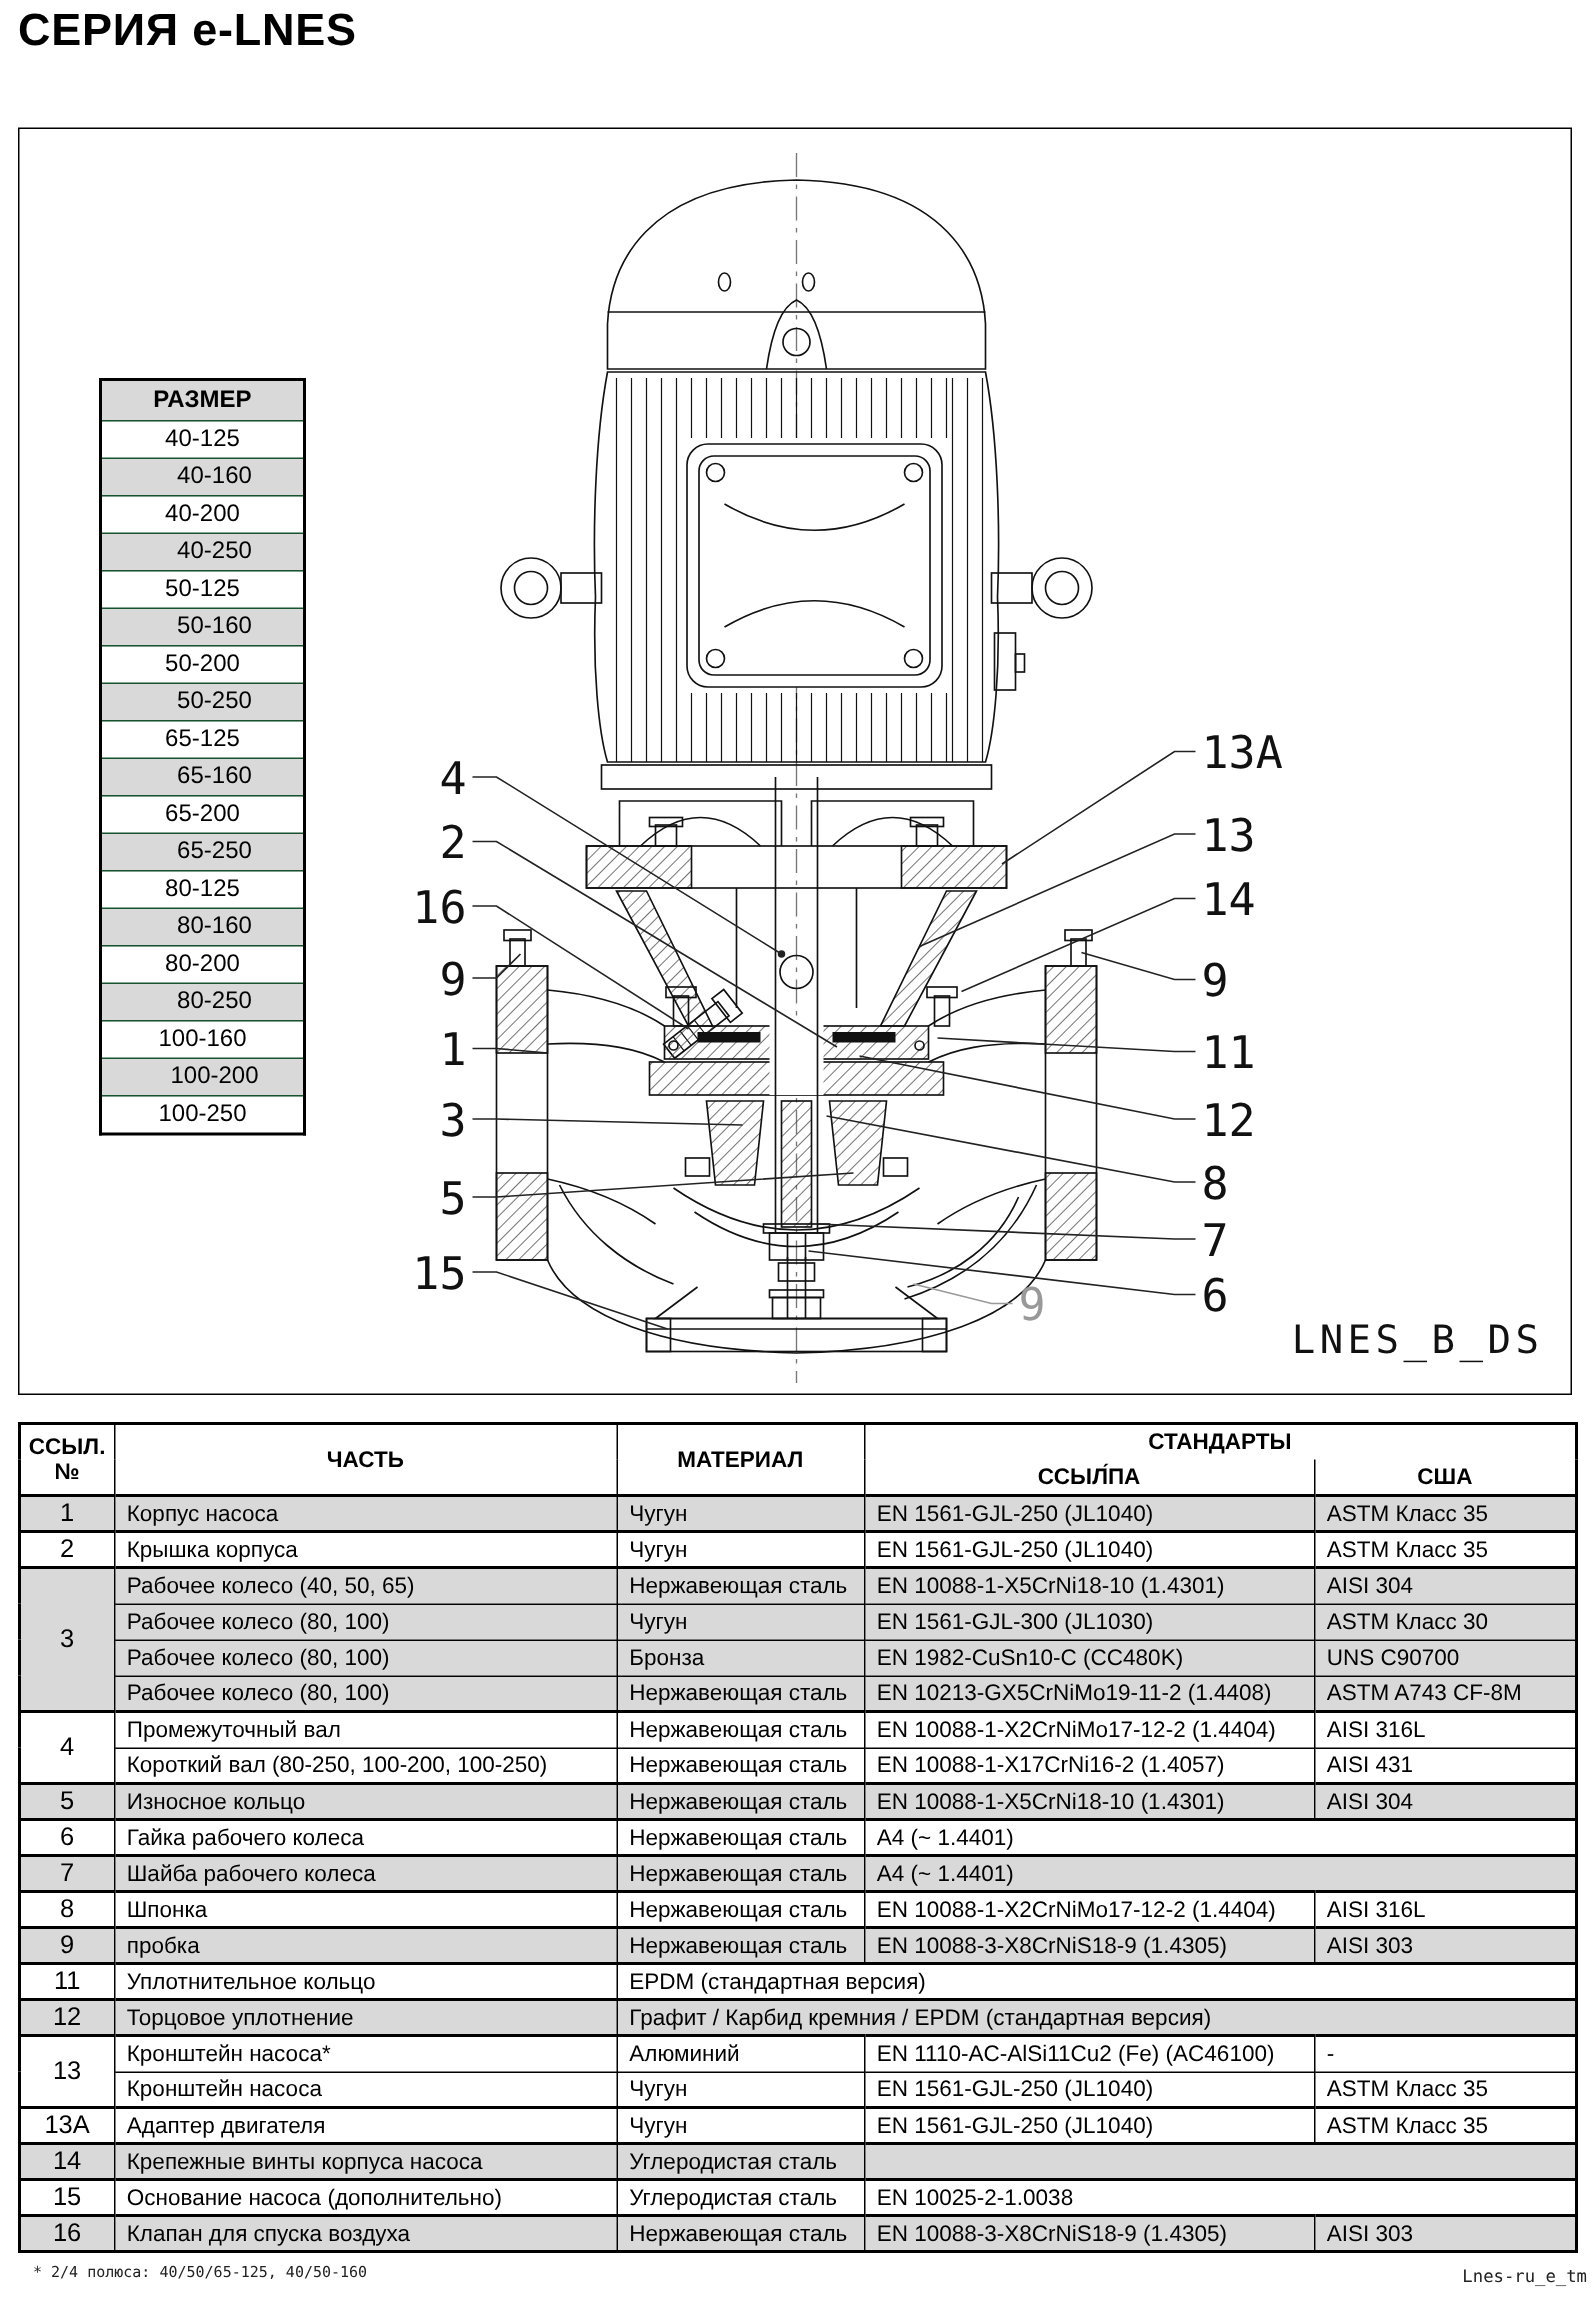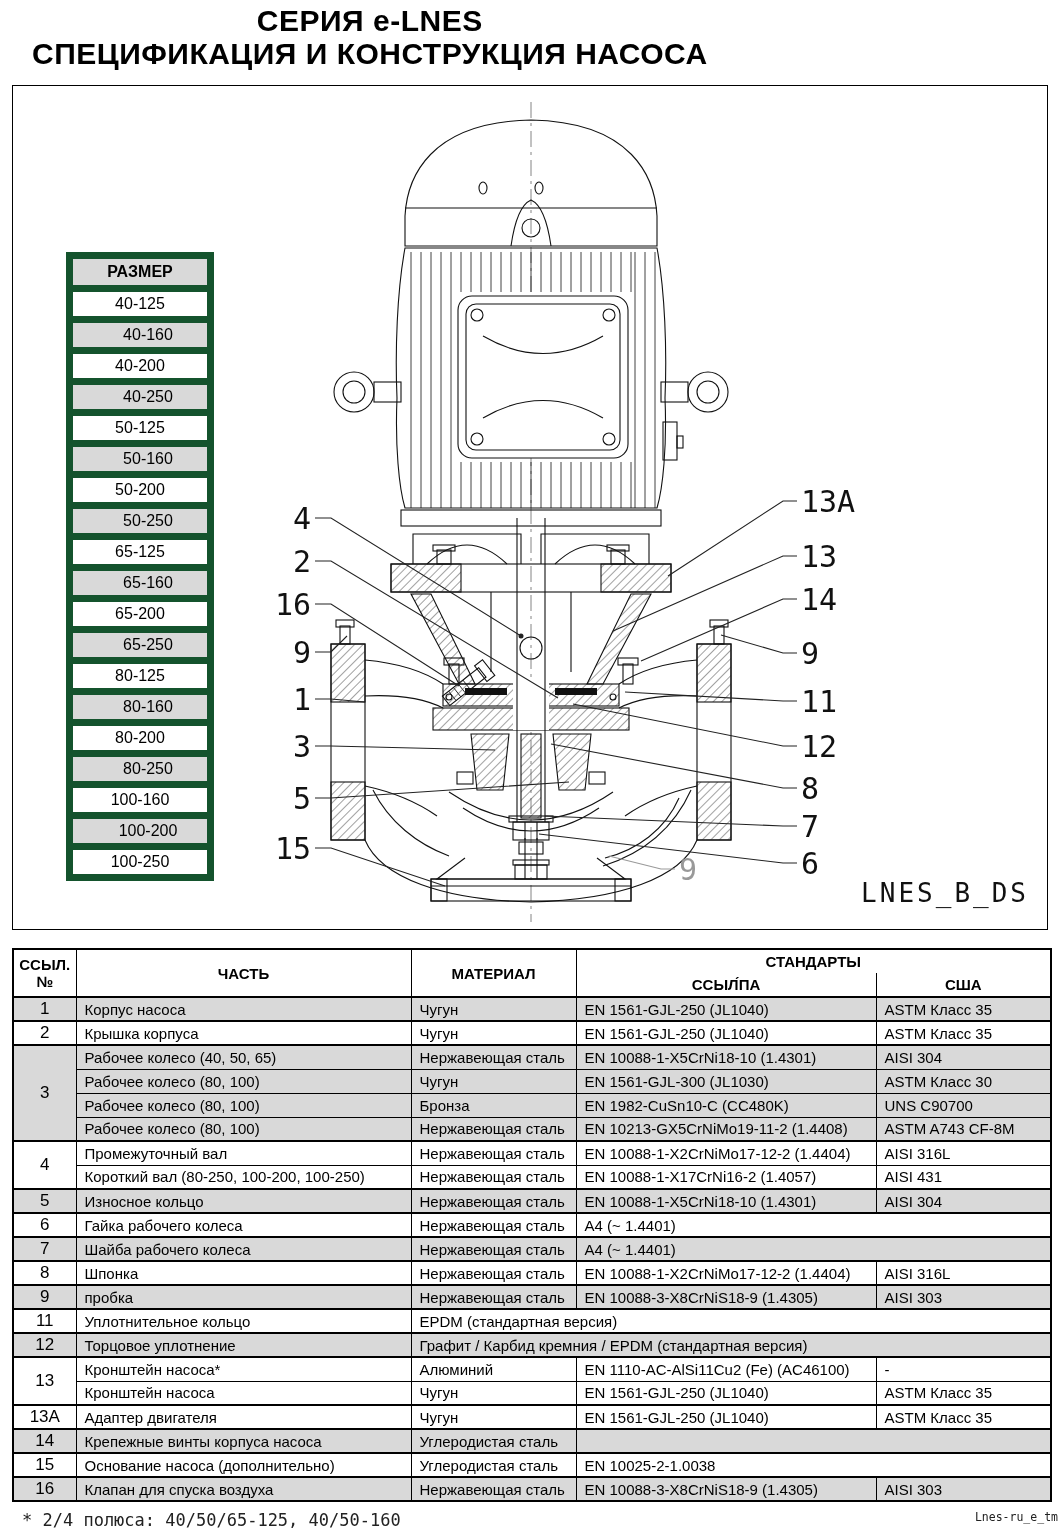--- a/index.html
+++ b/index.html
@@ -1,53 +1,52 @@
 <!DOCTYPE html>
 <html><head>
 <meta charset="utf-8">
 <style>
   html,body{margin:0;padding:0;background:#fff;}
   .page{position:relative;width:1062px;height:1536px;background:#fff;overflow:hidden;
         font-family:"Liberation Sans",sans-serif;color:#000;}
   
-  .title{position:absolute;left:32px;top:4px;font-weight:700;font-size:30px;line-height:1.1;letter-spacing:.5px;text-align:center;}
+  .title{position:absolute;left:12px;top:4px;font-weight:700;font-size:30px;line-height:1.1;letter-spacing:.5px;}
   
   .diagram-box{position:absolute;left:12px;top:85px;width:1036px;height:845px;border:1.5px solid #000;box-sizing:border-box;}
   .pump-svg{position:absolute;left:0;top:0;}
   
   .size-table{position:absolute;left:53px;top:166px;border-collapse:collapse;border:2px solid #000;}
-  .size-table th,.size-table td{border:7px solid #14532d;width:118px;height:24px;text-align:center;
+  .size-table th,.size-table td{border:1px solid #14532d;width:118px;height:24px;text-align:center;
         font-size:16px;padding:0;}
   .size-table th{background:#d9d9d9;font-weight:700;height:26px;}
   .size-table tr.sh td{background:#d9d9d9;padding-left:16px;}
   
   .parts-table{position:absolute;left:12px;top:948px;border-collapse:collapse;border:2.5px solid #000;table-layout:fixed;}
   .parts-table th,.parts-table td{border:1px solid #000;font-size:15px;padding:1px 8px;height:24px;
         overflow:hidden;white-space:nowrap;box-sizing:border-box;}
   .parts-table thead th{font-weight:700;text-align:center;padding:2px 4px;}
   .parts-table thead .noline-b{border-bottom:none;}
   .parts-table thead .noline-t{border-top:none;}
   .parts-table thead tr:last-child th{border-bottom:2.5px solid #000;}
   .parts-table thead tr:first-child th[rowspan]{border-bottom:2.5px solid #000;text-align:center;}
   .parts-table tr.g td{border-top-width:2px;}
   .parts-table tr.sh td{background:#d9d9d9;}
   .parts-table td.ref{text-align:center;font-size:17px;padding:1px 2px;}
   
-  .footnote{position:absolute;left:22px;top:1510px;font-family:"DejaVu Sans Mono",monospace;font-size:17px;color:#222;}
+  .footnote{position:absolute;left:22px;top:1510px;font-family:"DejaVu Sans Mono",monospace;font-size:10px;color:#222;}
   .doccode{position:absolute;right:4px;top:1510px;font-family:"DejaVu Sans Mono",monospace;font-size:11.5px;color:#222;}
   .cad{font-family:"DejaVu Sans Mono",monospace;}
 </style>
 </head>
 <body>
 
 <div class="page">
 
   <div class="title">
     <div>СЕРИЯ e-LNES</div>
-    <div>СПЕЦИФИКАЦИЯ И КОНСТРУКЦИЯ НАСОСА</div>
   </div>
 
   <div class="diagram-box">
 
     <svg class="pump-svg" width="1033" height="842" viewBox="0 0 1033 842">
       <defs>
         <pattern id="h45" width="6" height="6" patternUnits="userSpaceOnUse" patternTransform="rotate(45)">
           <line x1="0" y1="0" x2="0" y2="6" stroke="#444" stroke-width="1"></line>
         </pattern>
       </defs>

